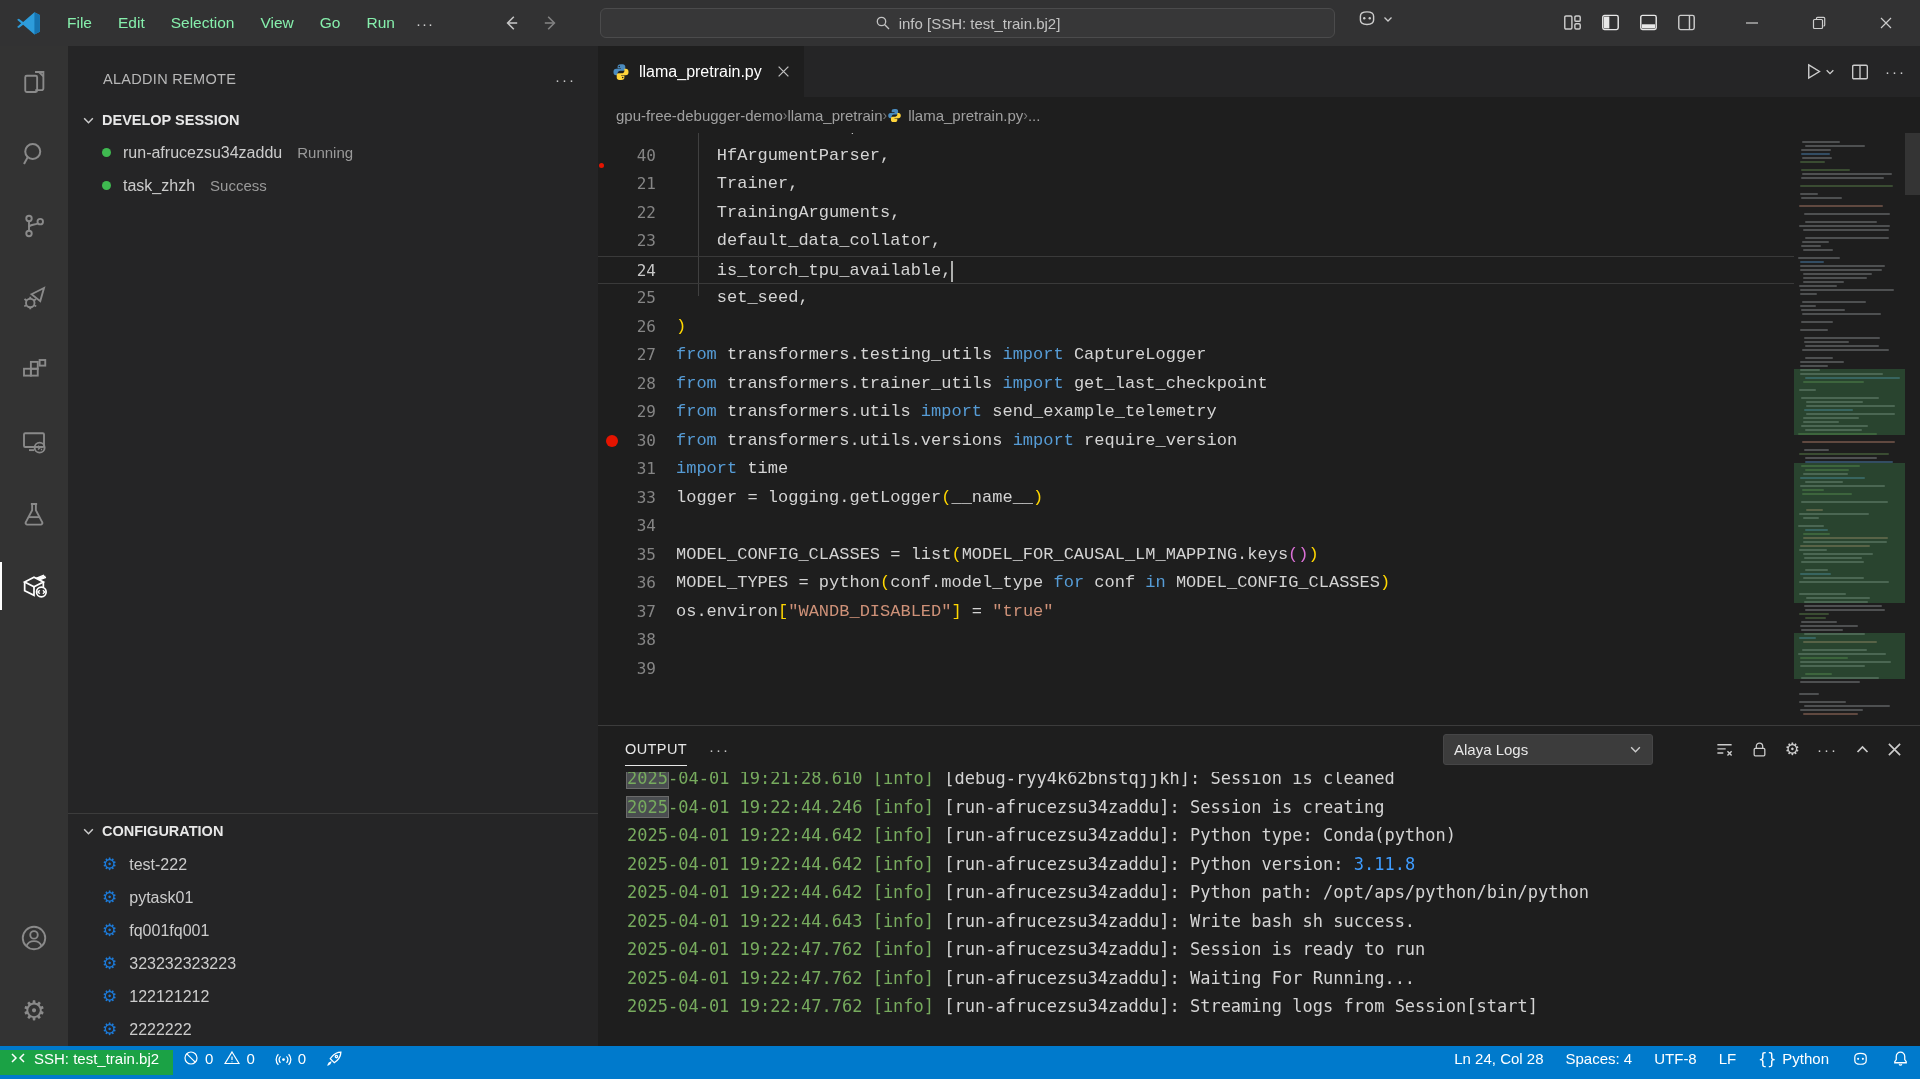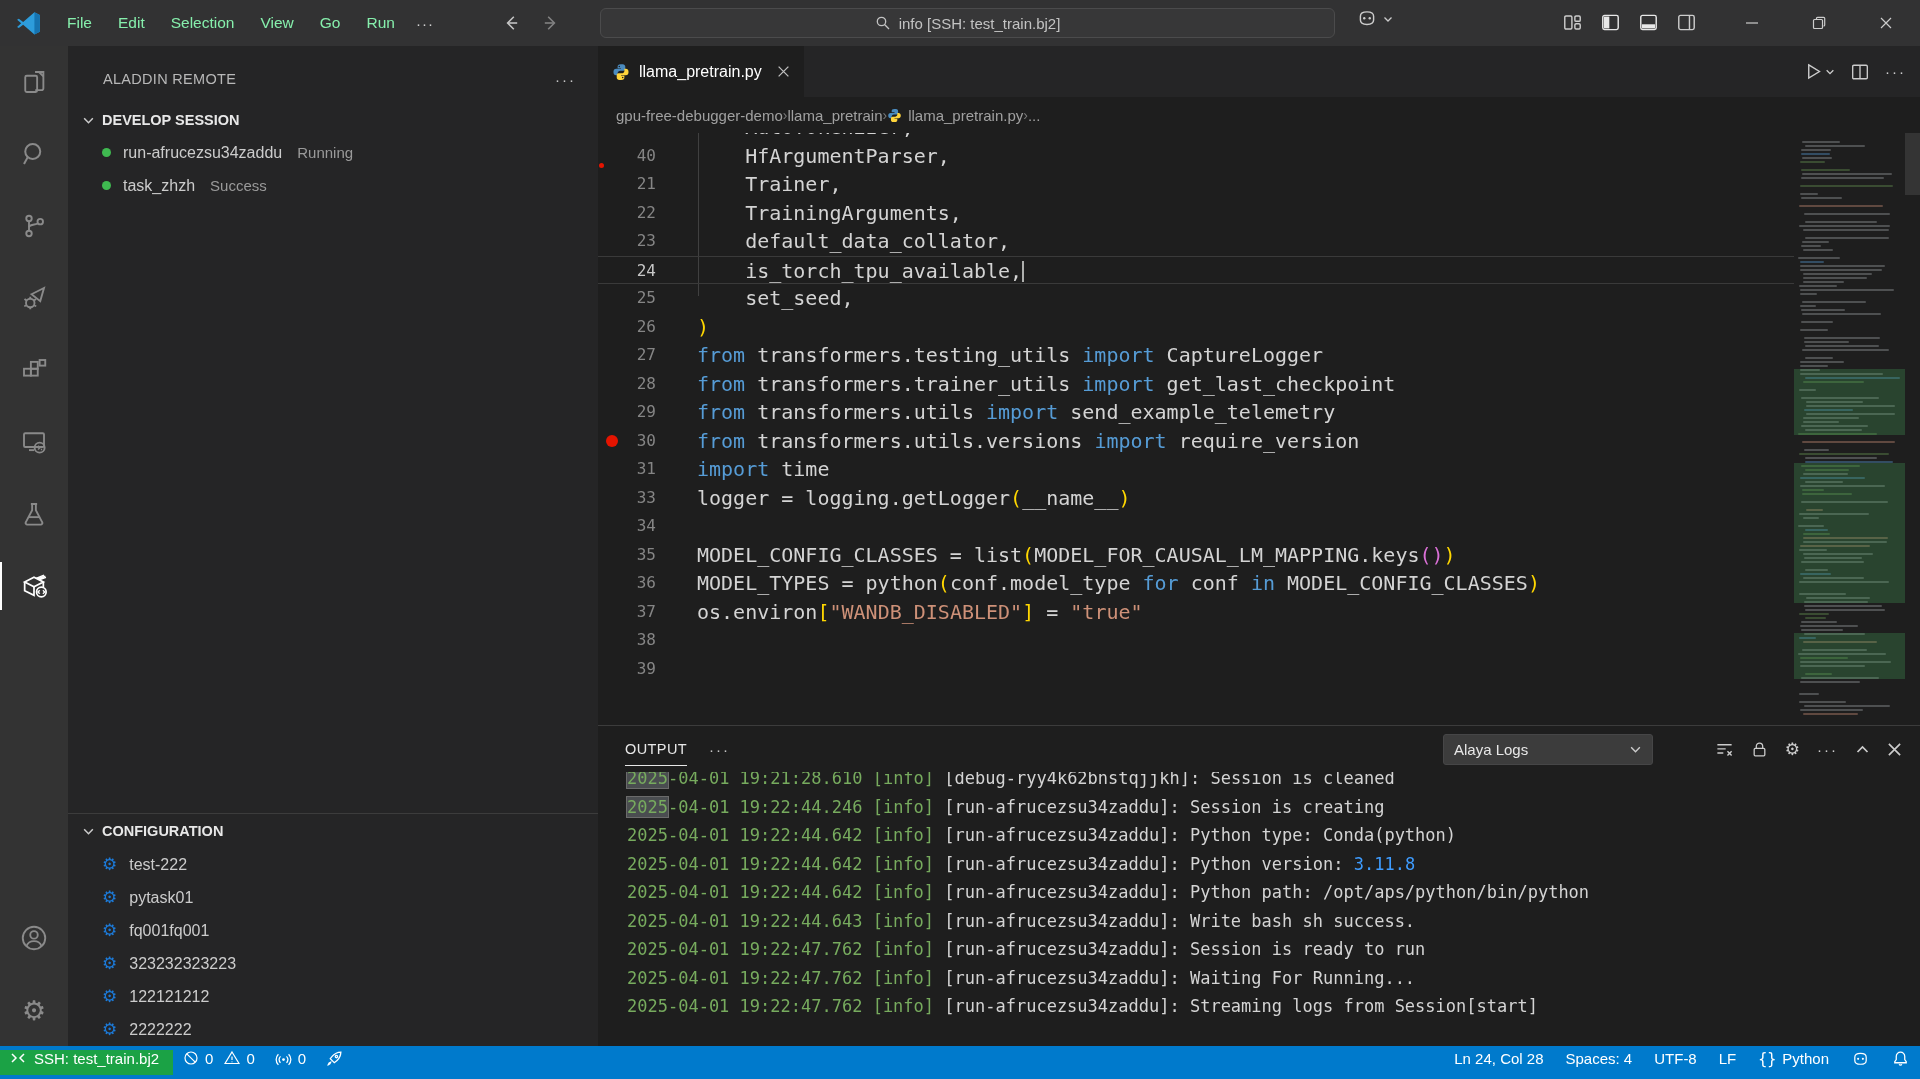--- a/index.html
+++ b/index.html
@@ -67,21 +67,21 @@
   .bc-item { display:flex; align-items:center; gap:6px; }
 
   .code-area { position:relative; height:592px; overflow:hidden; flex:none; }
   .code-lines { position:absolute; left:0; top:-20px; width:1196px; }
   .cl { display:flex; height:28.5px; position:relative; font-family:"DejaVu Sans Mono",monospace; }
   .cl.cur { border-top:1px solid #3a3a3a; border-bottom:1px solid #3a3a3a; }
   .cl .bp { width:28px; flex:none; display:flex; align-items:center; justify-content:center; }
   .cl .bp i { width:12px; height:12px; border-radius:50%; background:#e51400; display:block; }
   .cl .ln { width:30px; flex:none; text-align:right; color:#858585; font-size:16px; line-height:28.5px; }
   .cl.cur .ln { color:#c6c6c6; }
-  .cl .txt { margin-left:41px; white-space:pre; font-size:20px; line-height:28.5px; color:#d4d4d4; position:relative; }
+  .cl .txt { margin-left:20px; white-space:pre; font-size:17px; line-height:28.5px; color:#d4d4d4; position:relative;font-family:Liberation Mono, monospace; }
   .tk-kw { color:#569cd6; } .tk-d { color:#d4d4d4; } .tk-str { color:#ce9178; }
   .tk-b1 { color:#ffd700; } .tk-b2 { color:#da70d6; }
   .caret { position:absolute; top:4px; width:2px; height:21px; background:#aeafad; }
   .indent-guide { position:absolute; left:100px; top:0; width:1px; height:163px; background:#404040; }
 
   .minimap { position:absolute; left:1196px; top:0; width:111px; height:592px; background:#1e1e1e; overflow:hidden; }
   .mm-row { position:absolute; height:2.2px; border-radius:1px; }
   .mm-band { position:absolute; left:0; width:111px; background:rgba(70,160,90,.30); }
   .ov-ruler { position:absolute; left:1307px; top:0; width:15px; height:592px; background:#1e1e1e; }
   .ov-slider { position:absolute; left:0; top:0; width:15px; height:62px; background:rgba(121,121,121,.25); }

